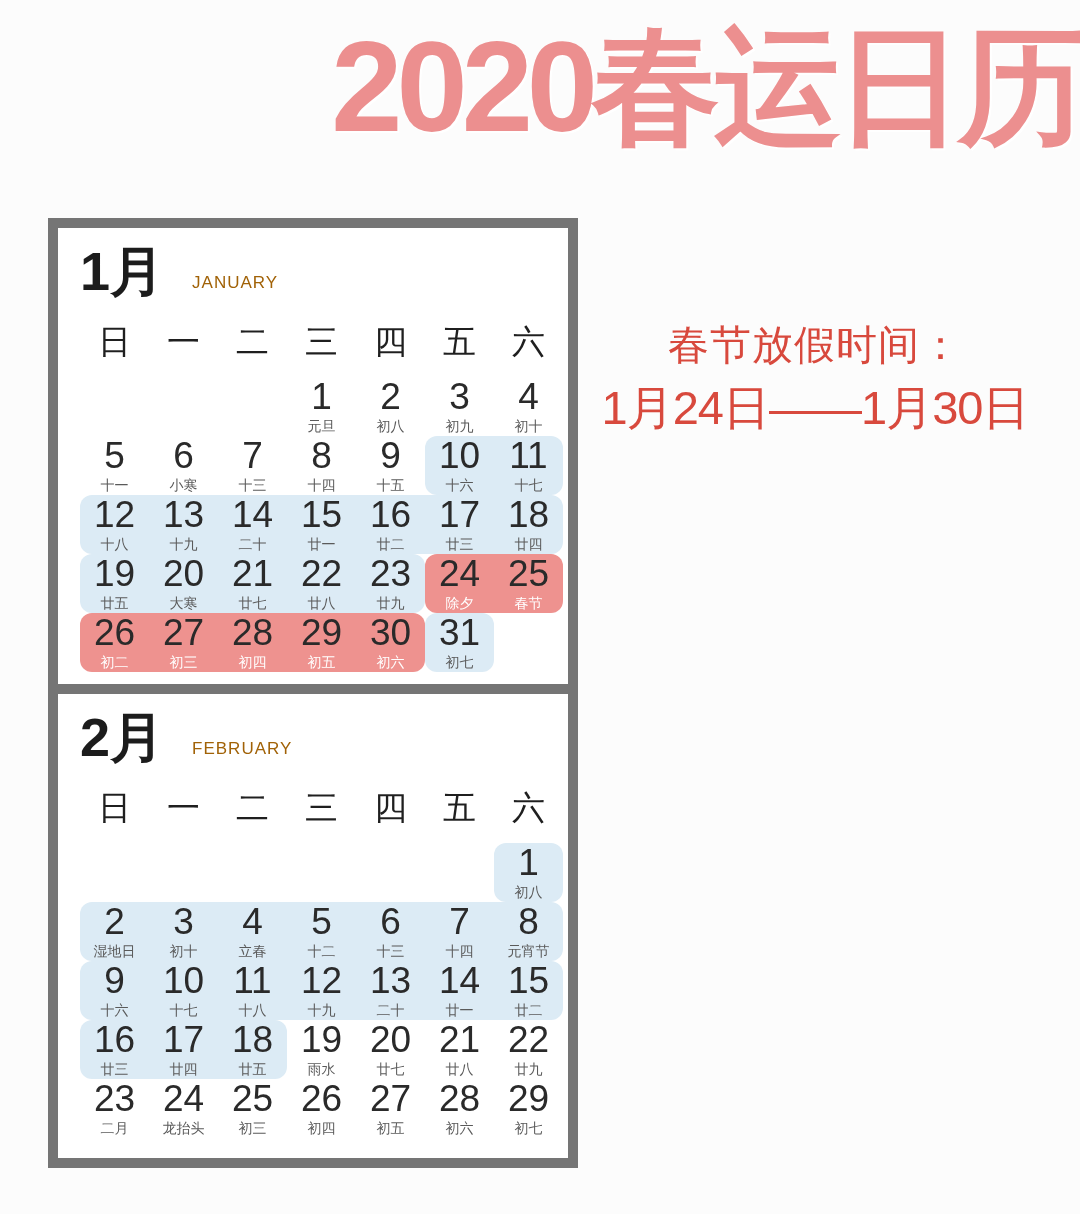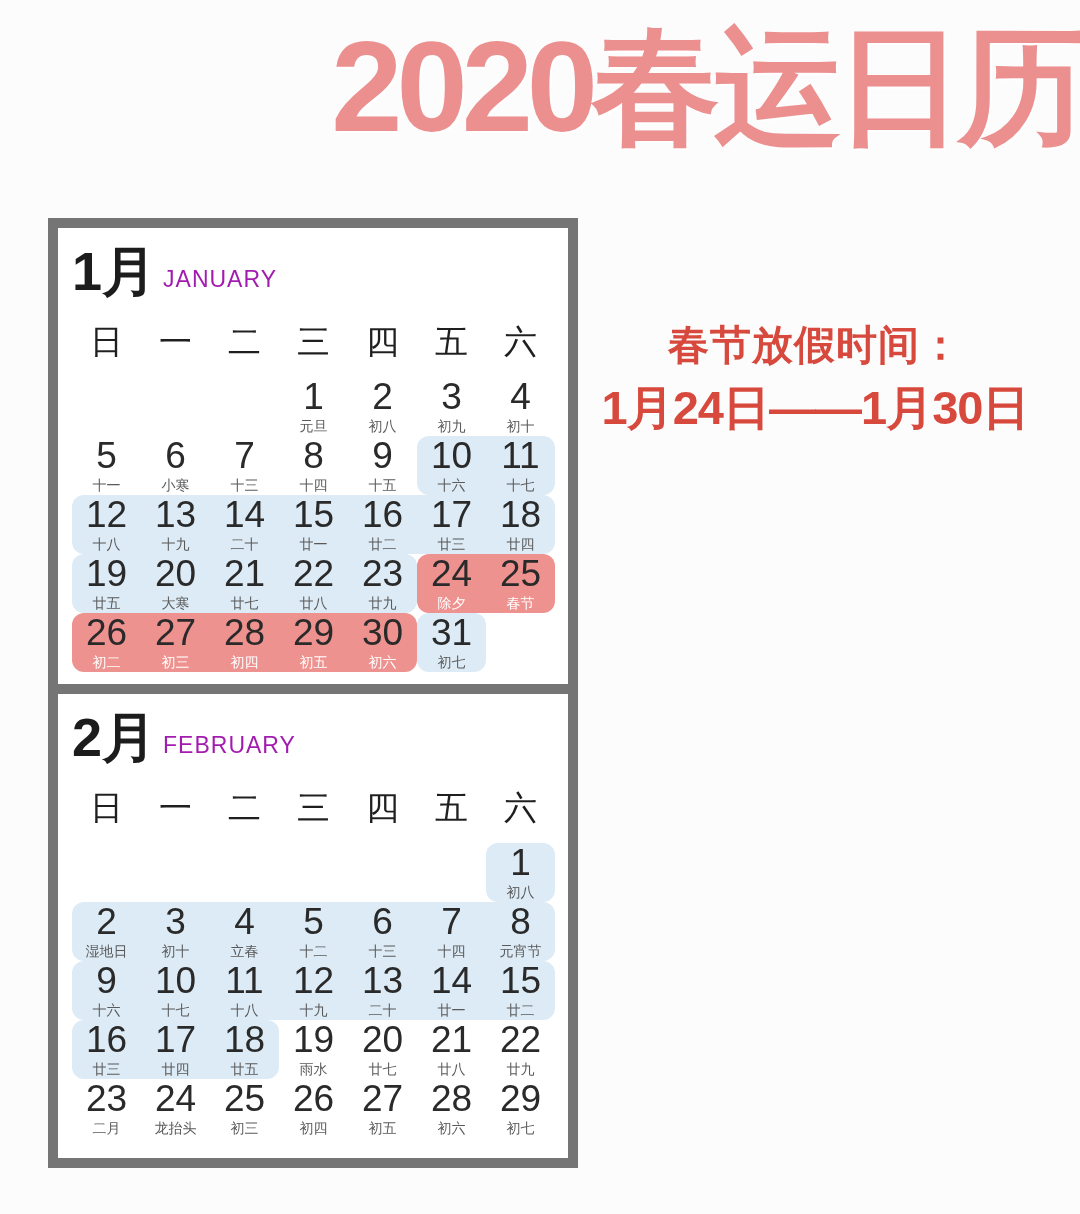--- a/index.html
+++ b/index.html
@@ -14,41 +14,41 @@
     color:var(--title-pink,#ec8f8f);
     text-shadow:2px 2px 0 #ffffff;
   }
   
   .cal{
     position:absolute;left:48px;width:530px;box-sizing:border-box;
     border:10px solid var(--border-gray,#757575);background:#fff;
   }
   .cal.jan{top:218px;height:488px;}
   .cal.feb{top:684px;height:484px;}
-  .cal-inner{padding:16px 0 0 14px;}
+  .cal-inner{padding:16px 0 0 22px;}
   .month-head{display:flex;align-items:flex-end;color:#1c1c1c;}
   .month-label{font-size:54px;font-weight:bold;line-height:1;}
-  .month-name{font-size:23px;letter-spacing:1px;margin-left:7px;padding-bottom:5px;color:#a21caf;}
+  .month-name{font-size:17px;letter-spacing:1px;margin-left:28px;padding-bottom:5px;color:#a16207;}
   .weekdays{display:flex;margin-top:22px;}
   .wd{width:69px;text-align:center;font-size:33px;color:#1f1f1f;}
   .weeks{margin-top:12px;}
   .week{display:flex;height:59px;}
   .cell{
     width:69px;box-sizing:border-box;display:flex;flex-direction:column;
     align-items:center;justify-content:flex-start;padding-top:1px;
   }
   .num{font-size:37px;line-height:1.05;color:#2a2a2a;}
   .lunar{font-size:14px;color:#5a5a5a;margin-top:1px;white-space:nowrap;}
   .hl-blue{background:var(--hl-blue,#dcebf5);}
   .hl-red{background:var(--hl-red,#ee928f);}
   .hl-red .lunar{color:#fff;}
   .run-start{border-top-left-radius:12px;border-bottom-left-radius:12px;}
   .run-end{border-top-right-radius:12px;border-bottom-right-radius:12px;}
   
-  .note{position:absolute;left:575px;width:480px;text-align:center;font-weight:bold;}
+  .note{position:absolute;left:575px;width:480px;text-align:center;font-weight:normal;}
   .note .heading{font-size:41px;letter-spacing:1px;}
   .note .range{font-size:47px;margin-top:4px;white-space:nowrap;letter-spacing:-1px;text-align:center;}
   .note.red{top:318px;color:var(--holiday-red,#d8493d);}
   .note.blue{top:826px;color:var(--chunyun-blue,#2d8ed3);}
 </style>
 </head>
 <body>
 
 <div class="page">
 

